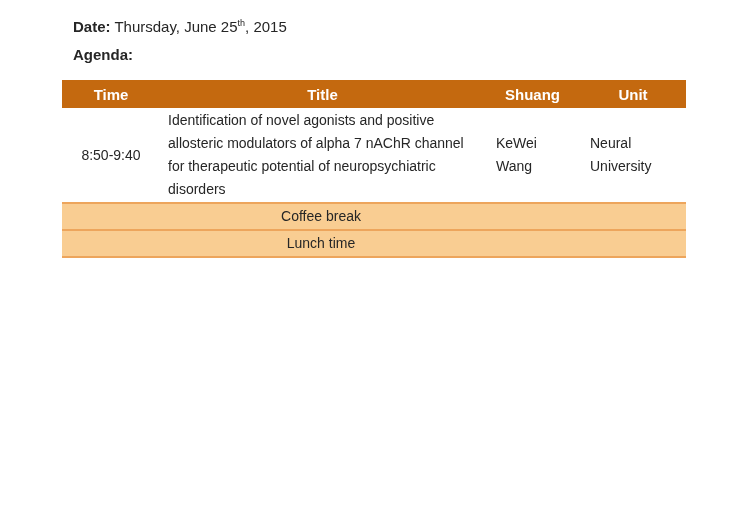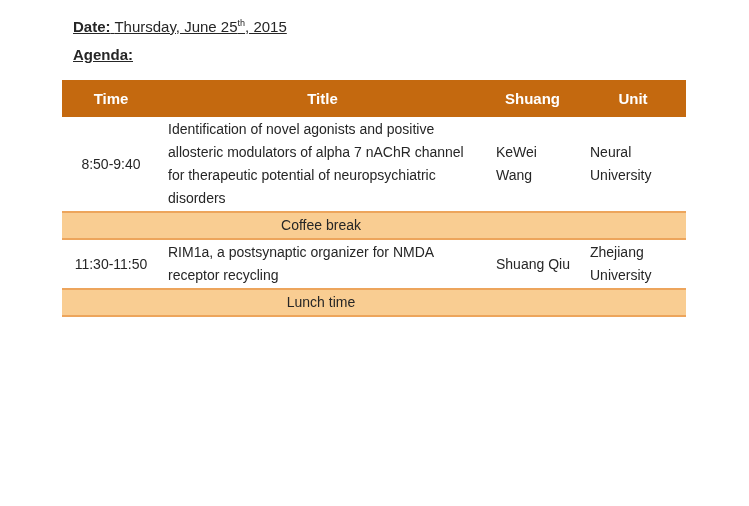--- a/index.html
+++ b/index.html
@@ -1,28 +1,28 @@
 <!DOCTYPE html>
 <html style="--header-bg: #c4690f; --row-peach: #fbddb3; --break-bg: #f9cd92; --border-orange: #eda55c;"><head>
 <meta charset="utf-8">
 <style>
   * { margin:0; padding:0; box-sizing:border-box; }
   html,body { width:749px; height:506px; background:#ffffff; overflow:hidden;
               font-family:"Liberation Sans", sans-serif; color:#262626; }
-  .top-block { padding:13px 0 0 73px; font-size:15px; line-height:28px;text-decoration:underline; }
+  .top-block { padding:13px 0 0 73px; font-size:15px; line-height:28px; }
   .top-line .lbl { font-weight:bold; }
   .top-line sup { font-size:9px; vertical-align:super; line-height:0; }
   table.agenda { border-collapse:collapse; table-layout:fixed;
                  margin:11px 0 0 62px; width:624px; font-size:14px; }
   col.c-time    { width:98px;  }
   col.c-title   { width:325px; }
   col.c-speaker { width:95px;  }
   col.c-unit    { width:106px; }
   thead th { background:var(--header-bg); color:#ffffff; font-size:15px;
-             font-weight:bold; height:37px; text-align:center; vertical-align:middle; }
+             font-weight:bold; height:28px; text-align:center; vertical-align:middle; }
   tbody td { vertical-align:middle; line-height:23px; padding-top:1px; padding-bottom:1px; }
   tr.shaded td { background:var(--row-peach);
                  border-top:2px solid var(--border-orange);
                  border-bottom:2px solid var(--border-orange); }
   tr.break td { background:var(--break-bg); height:20px;
                 border-top:2px solid var(--border-orange);
                 border-bottom:2px solid var(--border-orange); }
   td.time-cell  { text-align:center; }
   td.title-cell { text-align:left; padding-left:8px;  padding-right:4px; }
   td.speaker-cell { text-align:left; padding-left:11px; padding-right:2px; }
@@ -65,26 +65,18 @@
 disorders</td>
         <td class="speaker-cell pre">KeWei
 Wang</td>
         <td class="unit-cell pre">Neural
 University</td>
       </tr>
       <tr class="break">
         <td colspan="3" class="break-label-cell">Coffee break</td>
         <td></td>
       </tr>
-      <tr class="">
-        <td class="time-cell pre">11:30-11:50</td>
-        <td class="title-cell pre">RIM1a, a postsynaptic organizer for NMDA
-receptor recycling</td>
-        <td class="speaker-cell pre">Shuang Qiu</td>
-        <td class="unit-cell pre">Zhejiang
-University</td>
-      </tr>
       <tr class="break">
         <td colspan="3" class="break-label-cell">Lunch time</td>
         <td></td>
       </tr>
     </tbody>
 </table>
 
 </body></html>

